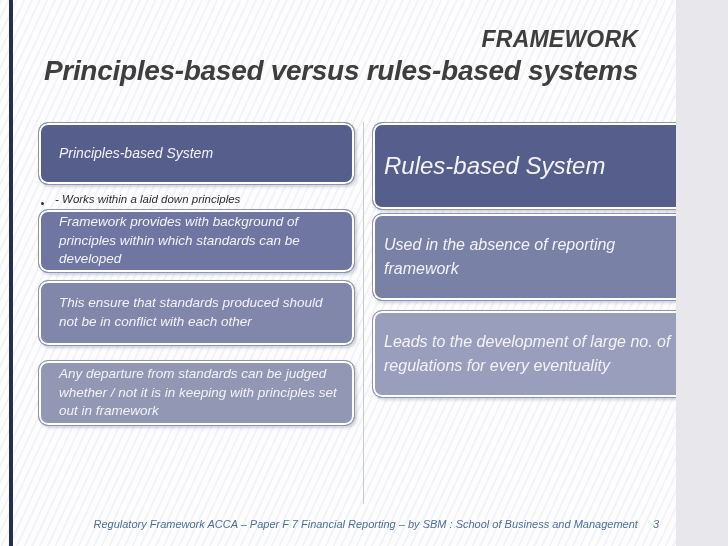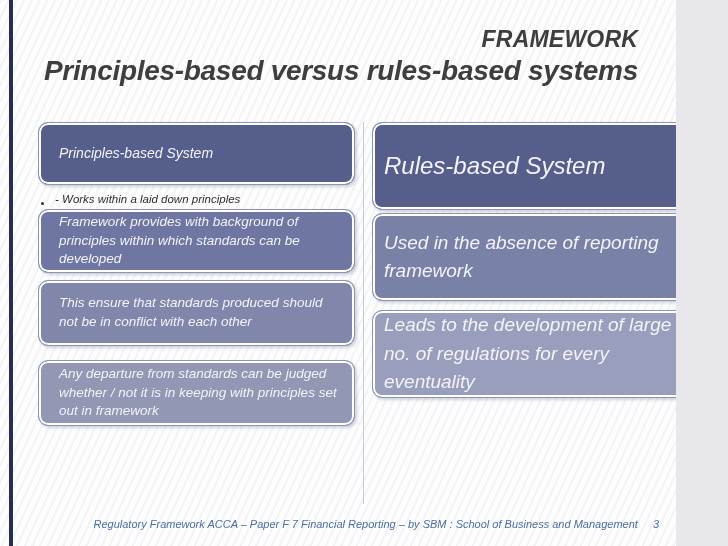--- a/index.html
+++ b/index.html
@@ -48,21 +48,21 @@
     display:flex;align-items:center;
     padding:4px 11px;
     width:100%;
   }
   .col-left .box{font-size:13.5px;line-height:1.4;padding-left:20px;}
   .col-left .box-header{height:63px;font-size:14px;}
   .lbox1{height:64px;margin-top:4px;background:var(--left-box-2,#6e76a1);}
   .lbox2{height:66px;margin-top:7px;background:var(--left-box-3,#8187ab);}
   .lbox3{height:66px;margin-top:14px;background:var(--left-box-4,#9297b4);}
   .box-header{background:var(--header-box,#565e8b);}
-  .col-right .box{font-size:19px;line-height:1.5;}
+  .col-right .box{font-size:16px;line-height:1.5;}
   .col-right .box-header{height:88px;font-size:24px;}
   .rbox1{height:88px;margin-top:3px;background:var(--right-box-2,#7a81a7);}
   .rbox2{height:88px;margin-top:9px;background:var(--right-box-3,#999ebc);}
   .bullet-row{
     display:flex;align-items:flex-end;gap:11px;
     color:#2e2e30;padding-left:3px;
   }
   .col-left .bullet-row{margin-top:5px;height:15px;font-size:11.5px;}
   .col-right .bullet-row{margin-top:7px;height:16px;font-size:13px;}
   .dot{

